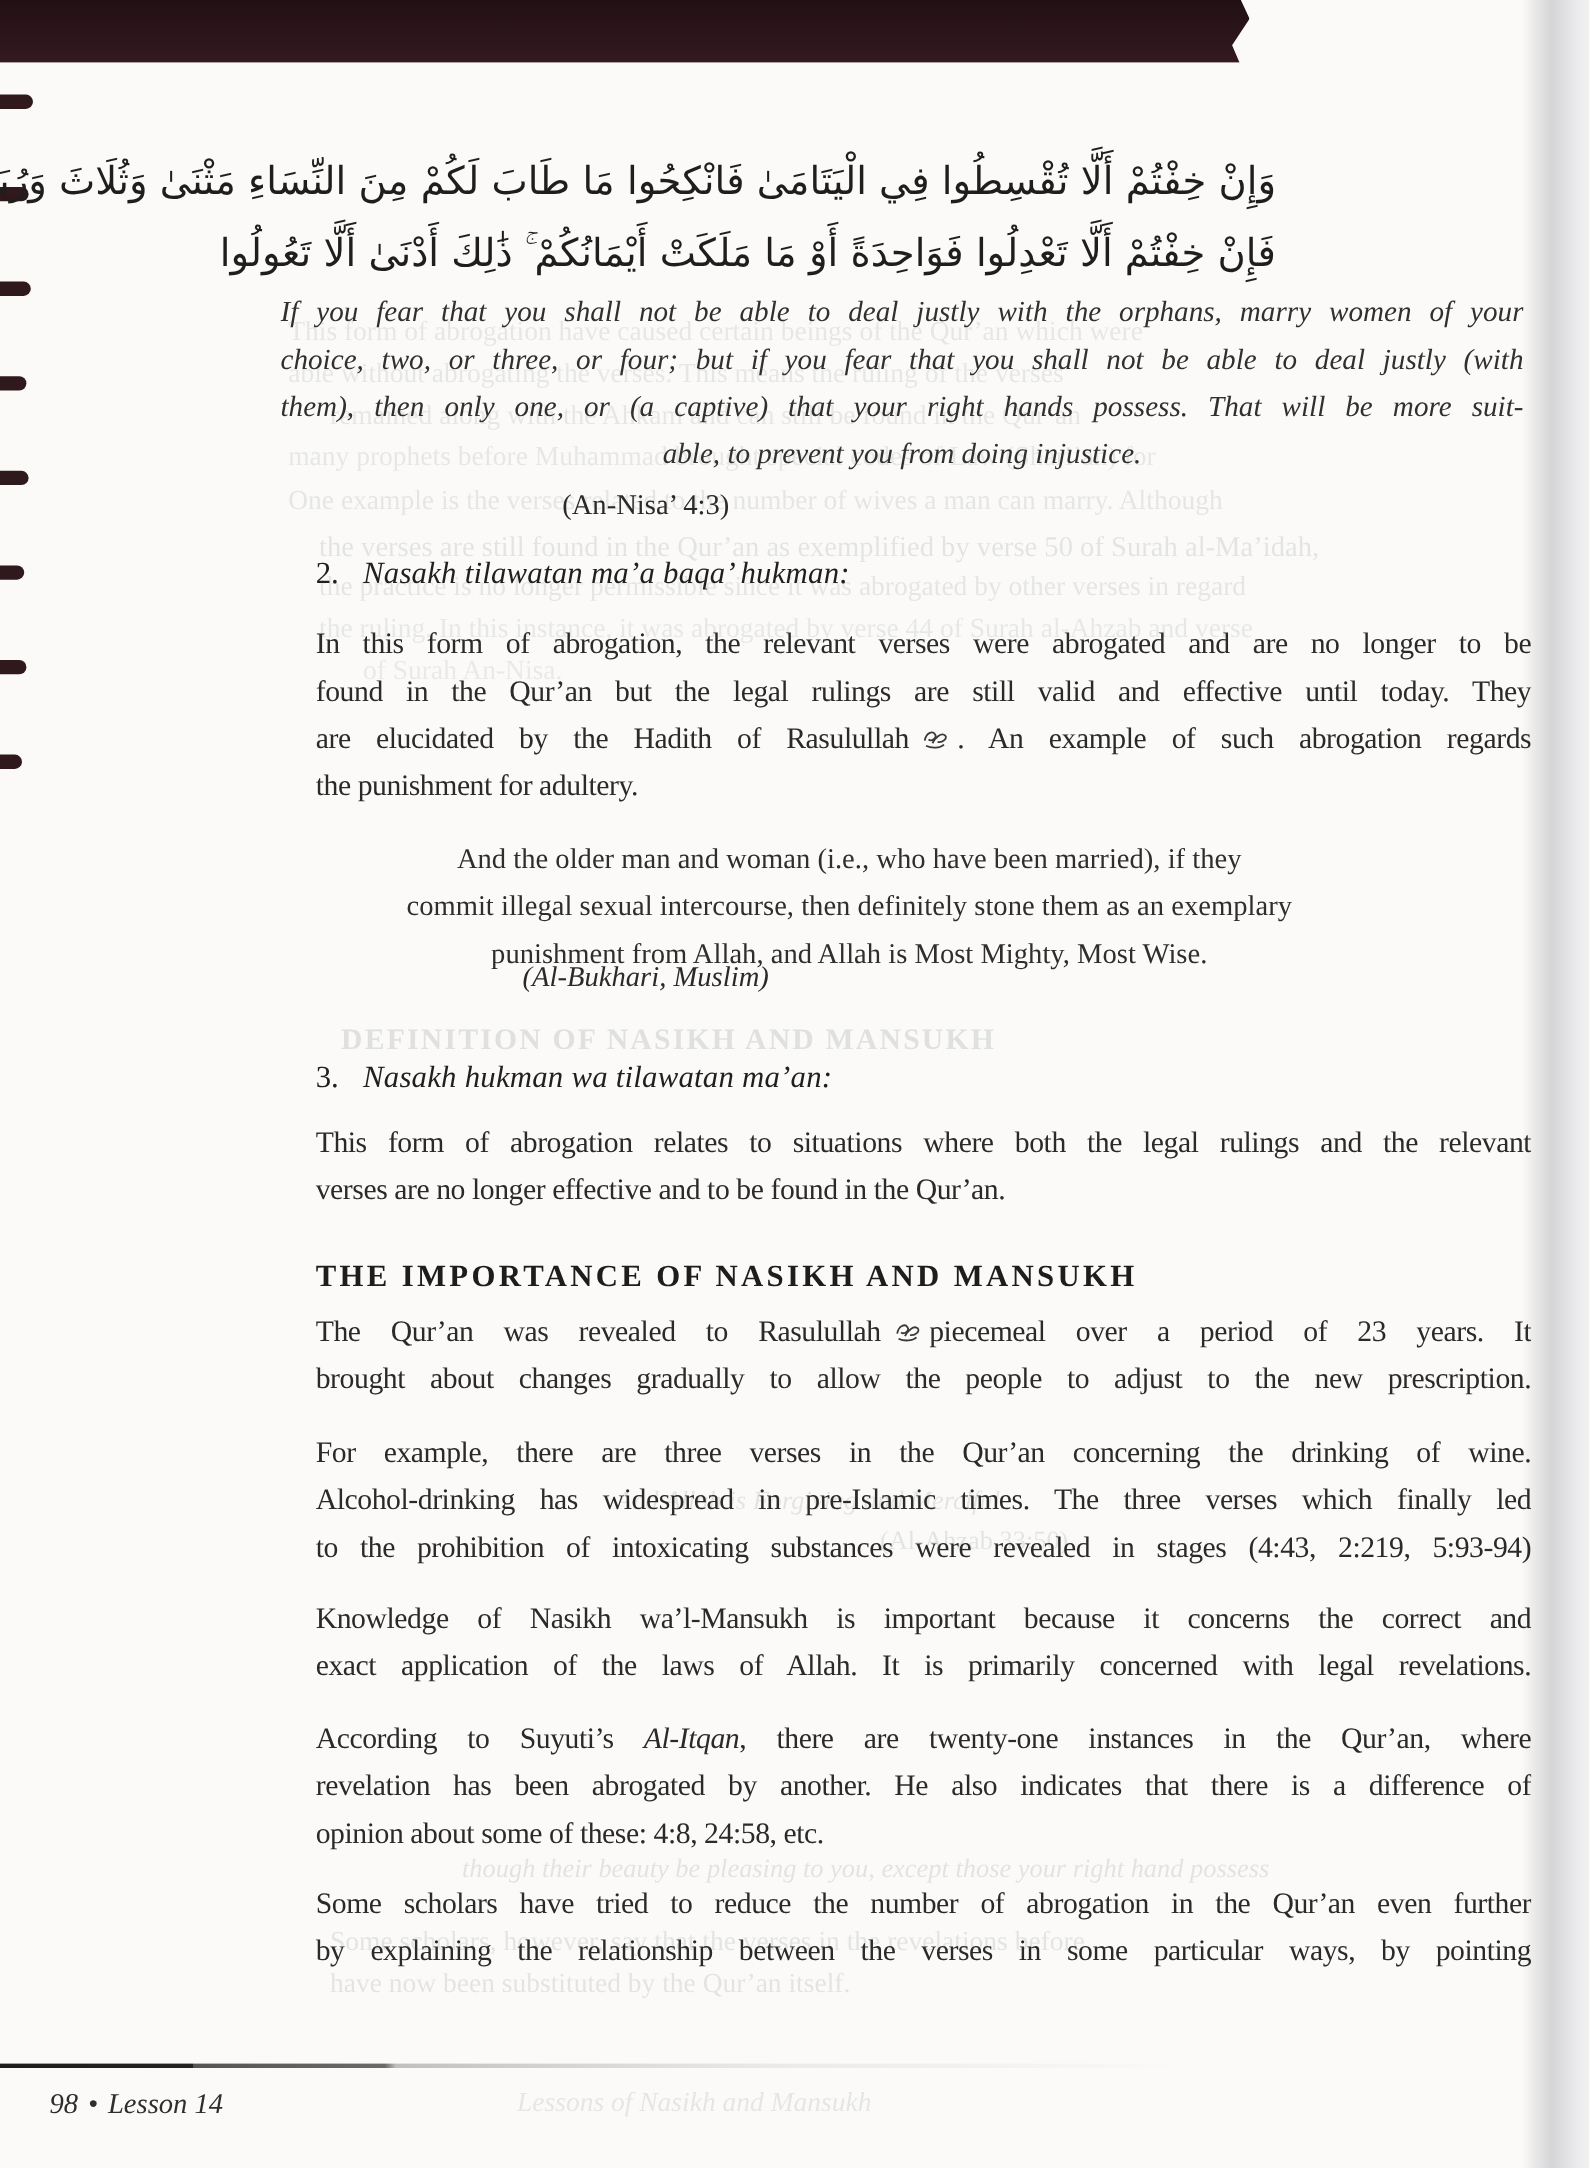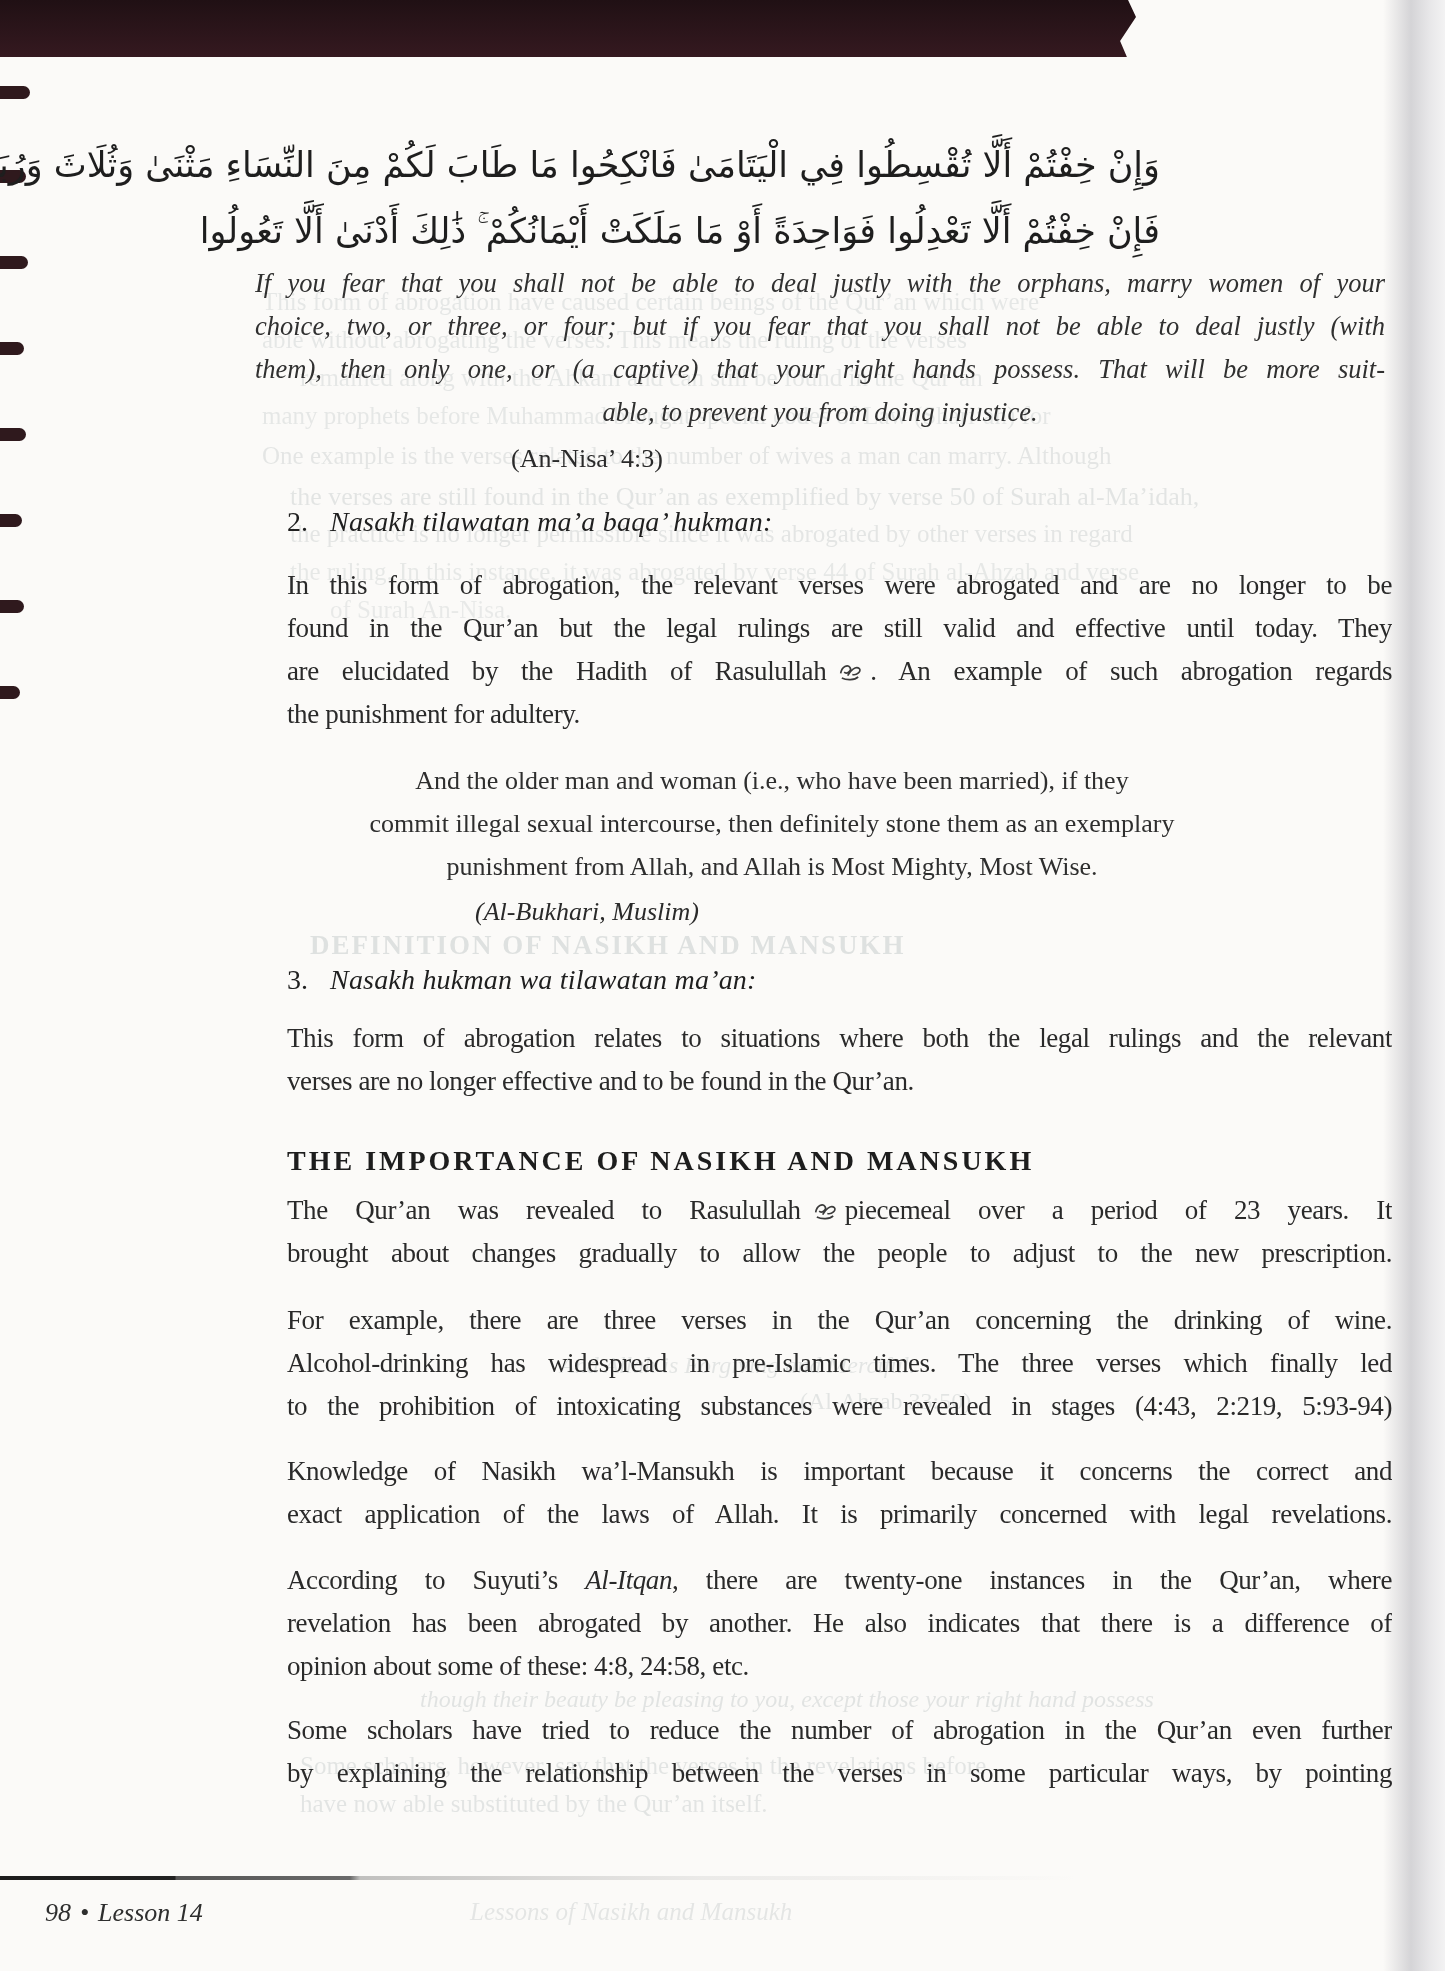--- a/index.html
+++ b/index.html
@@ -54,21 +54,21 @@
       <div class="ghost" style="left: 262px; top: 442px; width: 1130px; font-size: 25px; opacity: 0.16;">One example is the verses related to the number of wives a man can marry. Although</div>
       <div class="ghost" style="left: 290px; top: 482px; width: 1100px; font-size: 26px; opacity: 0.17;">the verses are still found in the Qur’an as exemplified by verse 50 of Surah al-Ma’idah,</div>
       <div class="ghost" style="left: 290px; top: 520px; width: 1100px; font-size: 25px; opacity: 0.16;">the practice is no longer permissible since it was abrogated by other verses in regard</div>
       <div class="ghost" style="left: 290px; top: 558px; width: 1100px; font-size: 25px; opacity: 0.14;">the ruling. In this instance, it was abrogated by verse 44 of Surah al-Ahzab and verse</div>
       <div class="ghost" style="left: 330px; top: 596px; width: 400px; font-size: 25px; opacity: 0.13;">of Surah An-Nisa.</div>
       <div class="ghost" style="left: 310px; top: 930px; width: 800px; font-size: 27px; opacity: 0.2; font-weight: bold; letter-spacing: 2px;">DEFINITION OF NASIKH AND MANSUKH</div>
       <div class="ghost" style="left: 560px; top: 1352px; width: 500px; font-size: 24px; opacity: 0.17; font-style: italic;">And Allah is Forgiving and Merciful.</div>
       <div class="ghost" style="left: 800px; top: 1388px; width: 300px; font-size: 24px; opacity: 0.17;">(Al-Ahzab 33:50)</div>
       <div class="ghost" style="left: 420px; top: 1686px; width: 760px; font-size: 24px; opacity: 0.18; font-style: italic;">though their beauty be pleasing to you, except those your right hand possess</div>
       <div class="ghost" style="left: 300px; top: 1752px; width: 900px; font-size: 25px; opacity: 0.17;">Some scholars, however, say that the verses in the revelations before</div>
-      <div class="ghost" style="left: 300px; top: 1790px; width: 760px; font-size: 25px; opacity: 0.17;">have now able substituted by the Qur’an itself.</div>
+      <div class="ghost" style="left: 300px; top: 1790px; width: 760px; font-size: 25px; opacity: 0.17;">have now been substituted by the Qur’an itself.</div>
       <div class="ghost" style="left: 470px; top: 1898px; width: 500px; font-size: 25px; opacity: 0.16; font-style: italic;">Lessons of Nasikh and Mansukh</div>
     </div>
 
   <div class="topbar"></div>
   <div id="dash-layer">
       <div class="ldash" style="top: 86px; width: 30px;"></div>
       <div class="ldash" style="top: 170px; width: 26px;"></div>
       <div class="ldash" style="top: 256px; width: 28px;"></div>
       <div class="ldash" style="top: 342px; width: 24px;"></div>
       <div class="ldash" style="top: 428px; width: 26px;"></div>
@@ -101,21 +101,21 @@
           <path d="M4 14 C5 8, 10 6, 12 9 C14 12, 9 15, 7 13 M10 16 C12 12, 17 7, 20 10 C22 12, 18 16, 14 15 M5 18 C9 20, 16 20, 19 17" fill="none" stroke="#3a3a3a" stroke-width="1.4"></path>
         </svg><span>. An example of such abrogation regards</span></div>
     <div class="ll">the punishment for adultery.</div>
   </div>
 
   <div class="abs quoteb" style="top:759px;">
     <div class="cl">And the older man and woman (i.e., who have been married), if they</div>
     <div class="cl">commit illegal sexual intercourse, then definitely stone them as an exemplary</div>
     <div class="cl">punishment from Allah, and Allah is Most Mighty, Most Wise.</div>
   </div>
-  <div class="abs cite" style="top:897px;font-style:italic;">(Al-Bukhari, Muslim)</div>
+  <div class="abs cite" style="top:873px;font-style:italic;">(Al-Bukhari, Muslim)</div>
 
   <div class="abs subhead" style="top:961px;">
     <span class="num">3.</span><span class="ttl">Nasakh hukman wa tilawatan ma’an:</span>
   </div>
 
   <div class="abs para" style="top:1017px;">
     <div class="jl">This form of abrogation relates to situations where both the legal rulings and the relevant</div>
     <div class="ll">verses are no longer effective and to be found in the Qur’an.</div>
   </div>
 

